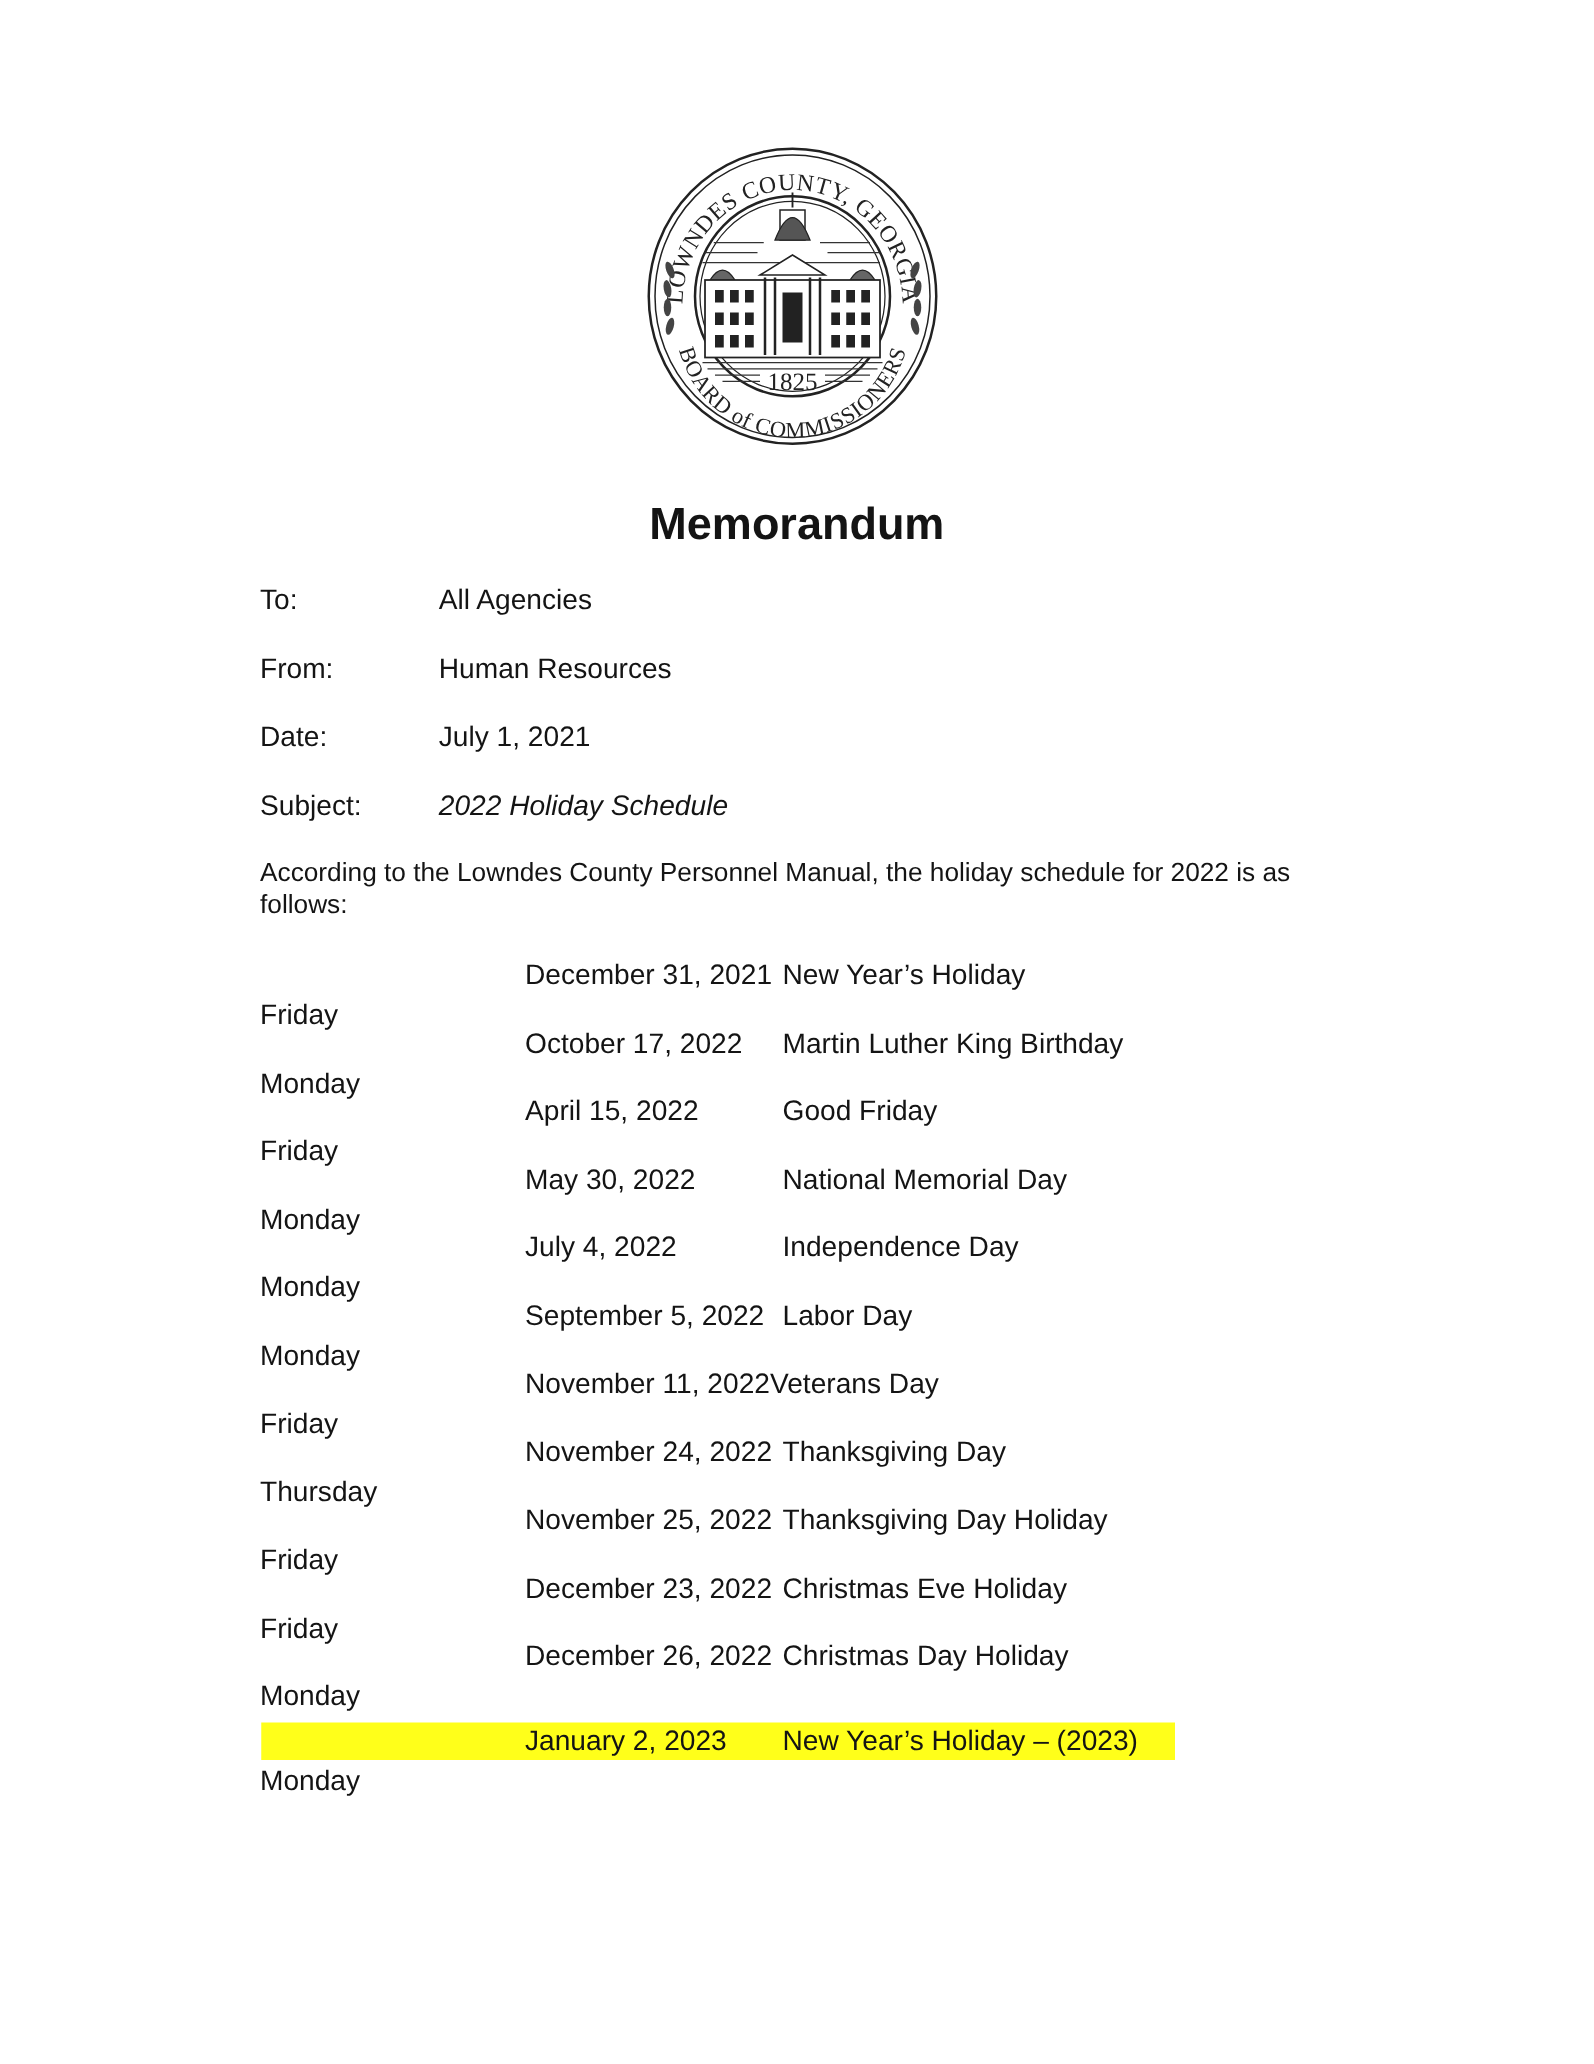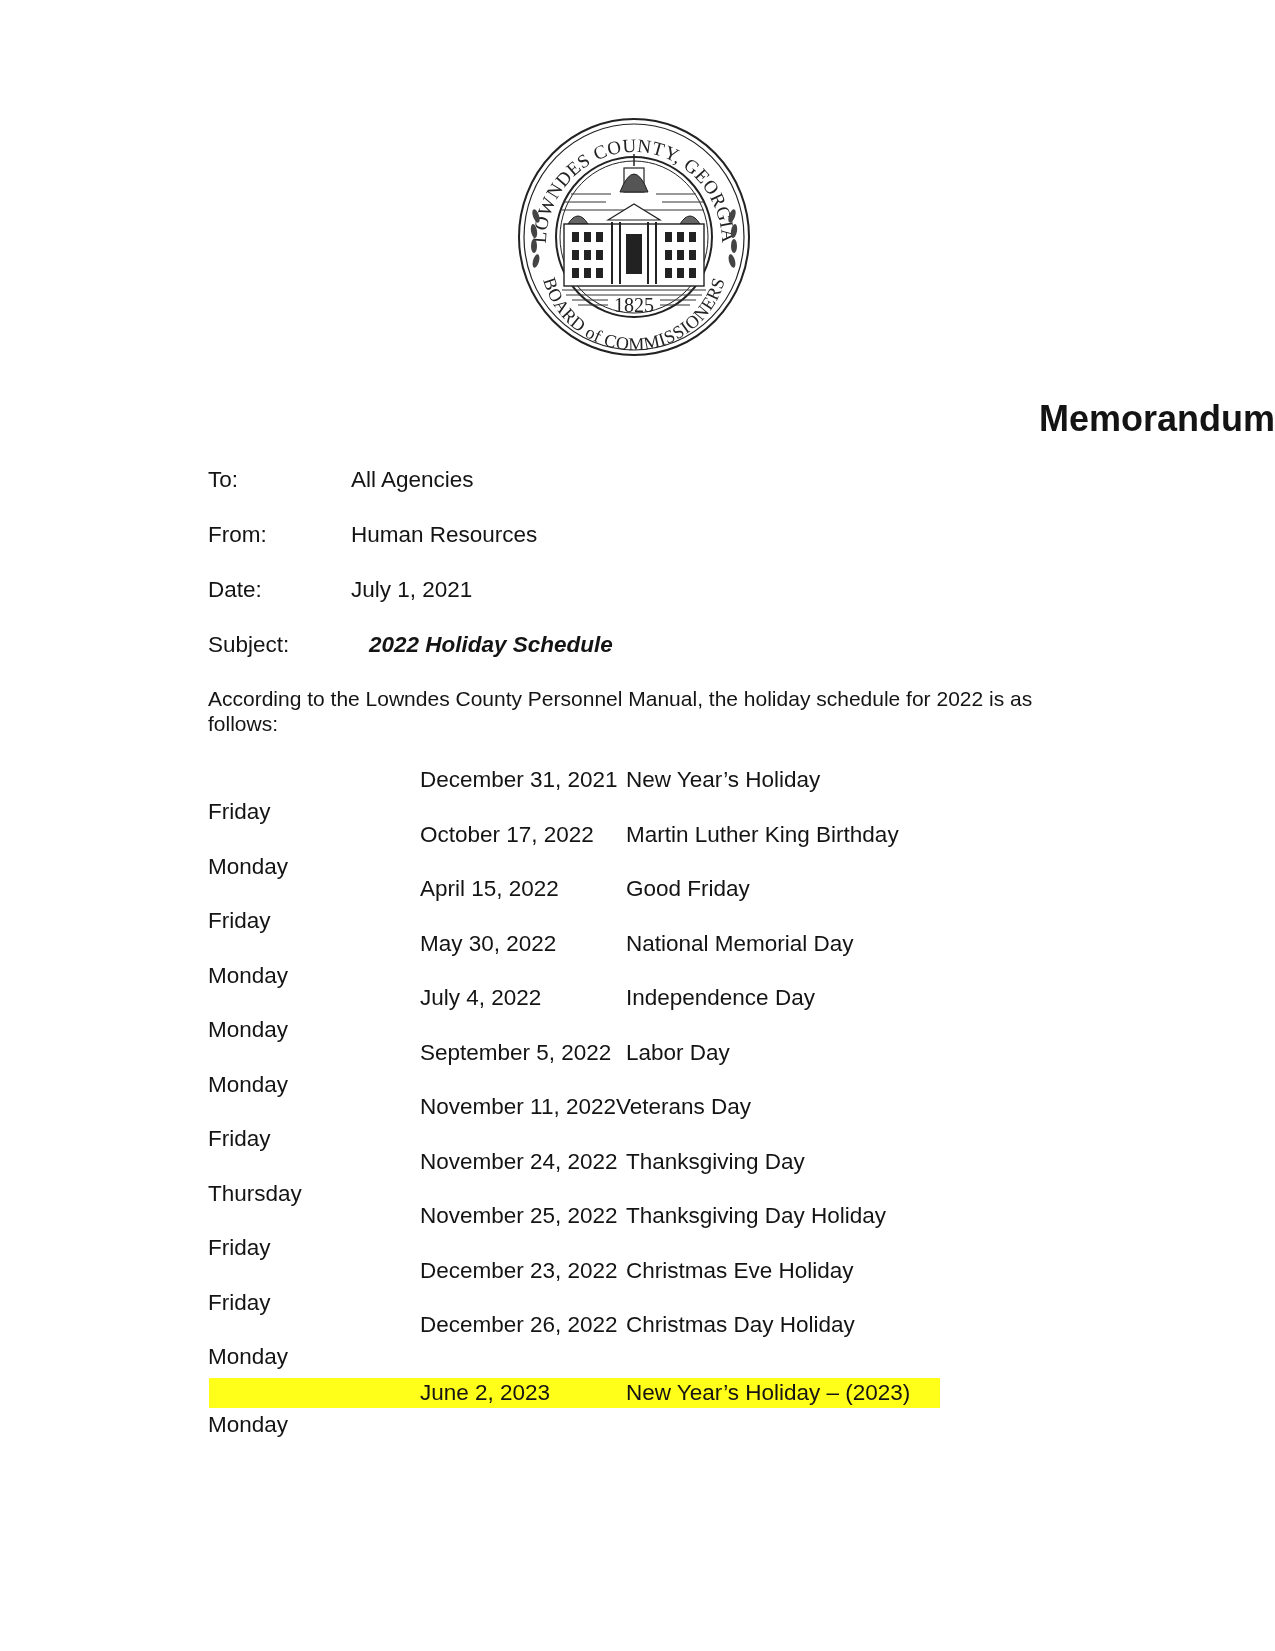--- a/index.html
+++ b/index.html
@@ -2,27 +2,27 @@
 <html><head>
 <meta charset="utf-8">
 <style>
   html, body { margin: 0; padding: 0; background: #ffffff; }
   body {
     width: 1275px; height: 1651px; position: relative; overflow: hidden;
     font-family: "Liberation Sans", "DejaVu Sans", sans-serif; color: #141414;
   }
   .seal { position: absolute; left: 516px; top: 116px; width: 236px; height: 242px; }
   .title {
-    position: absolute; left: 0; width: 1275px; top: 398px; text-align: right;
+    position: absolute; left: 0; width: 1275px; top: 398px; text-align: center;
     font-weight: bold; font-size: 36px; letter-spacing: 0px;
   }
   .hdr-row { position: absolute; left: 208px; font-size: 22.5px; height: 30px; line-height: 30px; }
   .hdr-label { position: absolute; left: 0; font-weight: normal; white-space: nowrap; }
   .hdr-value { position: absolute; left: 143px; white-space: nowrap; }
-  .hdr-value.subject { font-weight: bold; font-style: italic; margin-left: 18px; }
+  .hdr-value.subject { font-weight: normal; font-style: italic; }
   .intro {
     position: absolute; left: 208px; top: 686px; width: 840px;
     font-size: 21px; line-height: 25px;
   }
   .sched-row { position: absolute; left: 208px; height: 30px; font-size: 22.5px; line-height: 30px; white-space: nowrap; }
   .sched-row .c-day { position: absolute; left: 0; margin-top: 32px; }
   .sched-row .c-date { position: absolute; left: 176px; margin-left: 36px; }
   .sched-row .c-name { position: absolute; left: 418px; }
   .highlight {
     position: absolute; left: 209px; top: 1378px; width: 731px; height: 30px;
@@ -191,15 +191,15 @@
   <span class="c-date">December 23, 2022</span>
   <span class="c-name">Christmas Eve Holiday</span>
 </div>
 <div class="sched-row" style="top:1310px;">
   <span class="c-day">Monday</span>
   <span class="c-date">December 26, 2022</span>
   <span class="c-name">Christmas Day Holiday</span>
 </div>
 <div class="sched-row" style="top:1378px;">
   <span class="c-day">Monday</span>
-  <span class="c-date">June 2, 2023</span>
+  <span class="c-date">January 2, 2023</span>
   <span class="c-name">New Year’s Holiday – (2023)</span>
 </div>
 
 </body></html>

